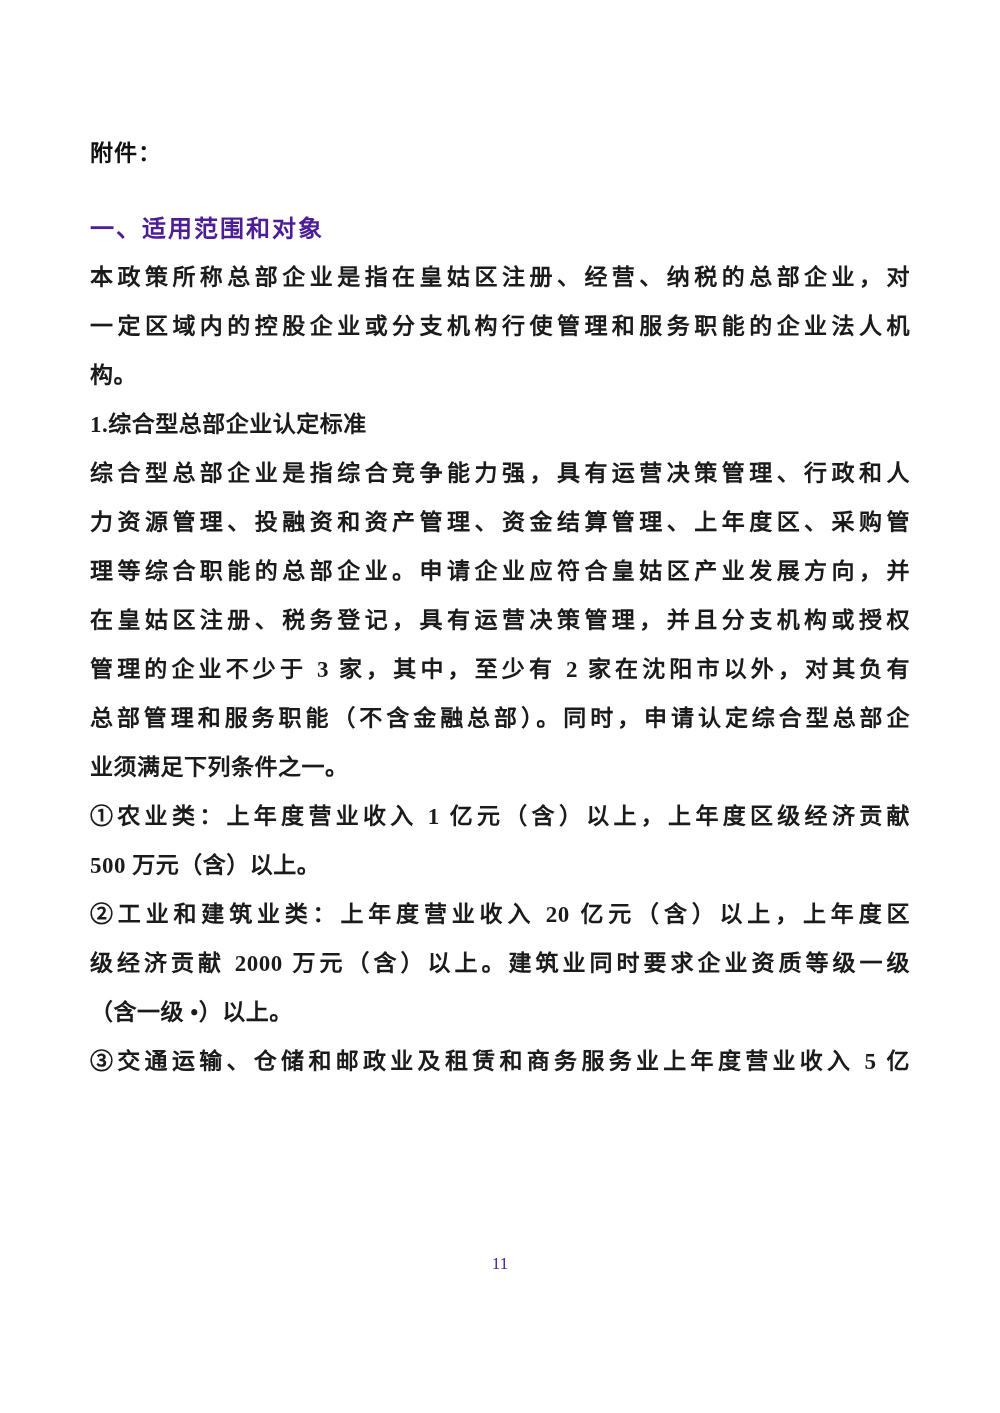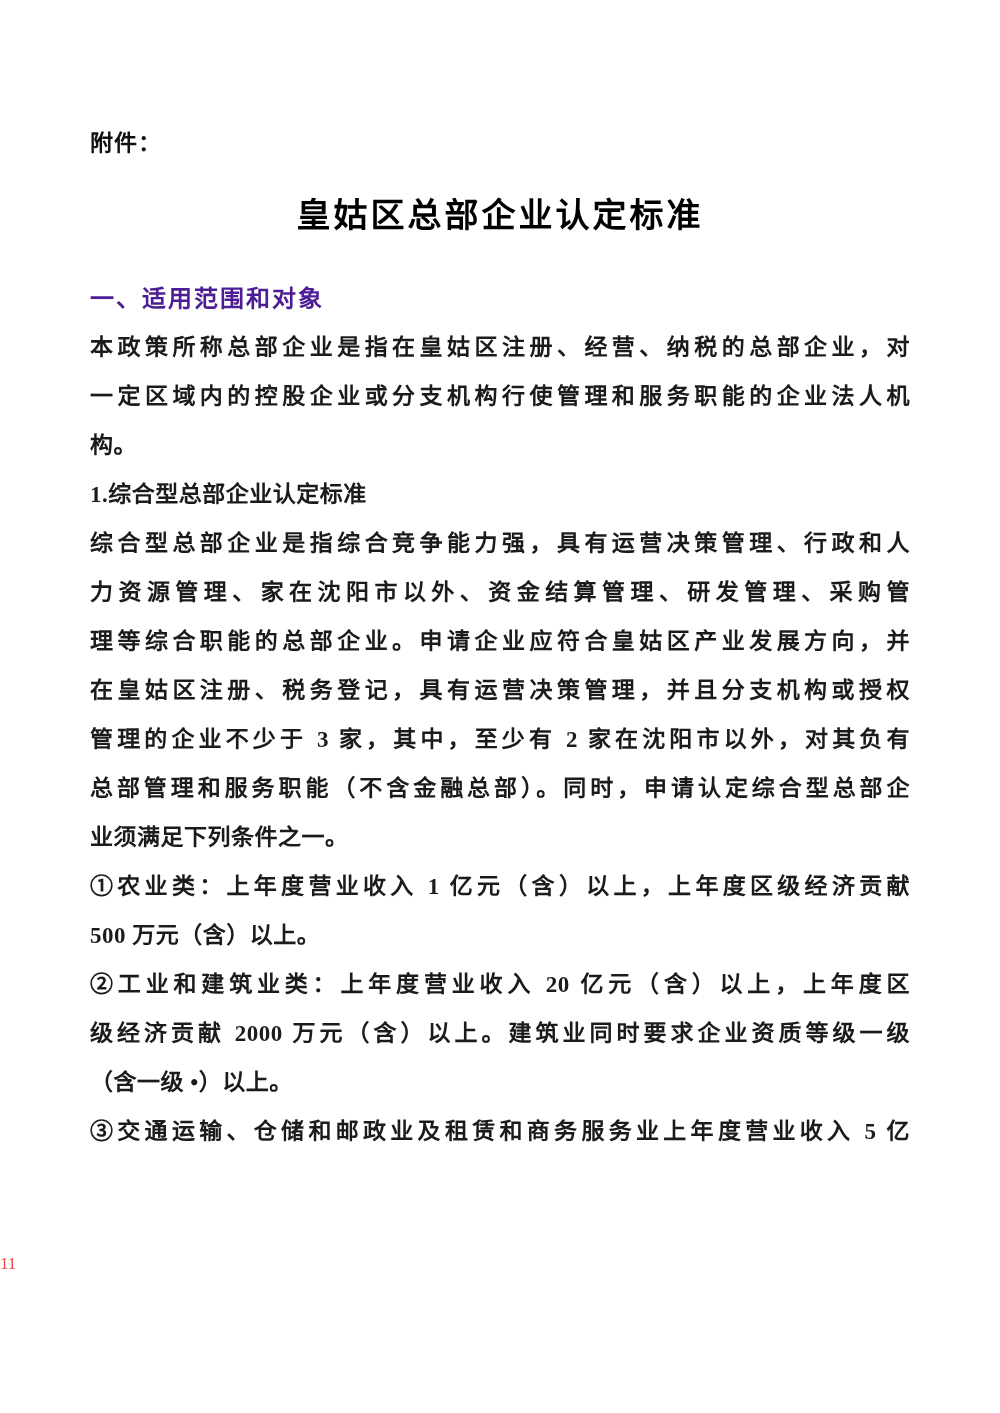--- a/index.html
+++ b/index.html
@@ -8,21 +8,21 @@
     padding: 0;
     background: #ffffff;
   }
   .page {
     position: relative;
     width: 1000px;
     height: 1413px;
     margin: 0 auto;
     background: #ffffff;
     box-sizing: border-box;
-    padding: 2px 90px;
+    padding: 12px 90px;
     overflow: hidden;
     color: #1b1b1b;
     font-family: "Liberation Serif", "DejaVu Serif", serif;
   }
   
   .attachment {
     padding-top: 128px;
     font-size: 23px;
     line-height: 28px;
     font-weight: 600;
@@ -63,49 +63,48 @@
     font-weight: 700;
     font-size: 24px;
     letter-spacing: 2px;
     color: #4c1d95;
   }
   .pageno {
     position: absolute;
     top: 1252px;
     left: 0;
     right: 0;
-    text-align: left;
+    text-align: center;
     font-size: 17px;
     line-height: 24px;
-    color: #ef4444;
+    color: #4c1d95;
     font-family: "Liberation Serif", "DejaVu Serif", serif;
   }
 </style>
 </head>
 <body>
 
 <div class="page">
 
   <div class="attachment">附件：</div>
 
-  <div class="doc-title">皇姑区总部企业认定标准</div>
 
   <div class="doc-body">
 
     <div class="row hei">一、适用范围和对象</div>
 
     <div class="row j">本政策所称总部企业是指在皇姑区注册、经营、纳税的总部企业，对</div>
     <div class="row j">一定区域内的控股企业或分支机构行使管理和服务职能的企业法人机</div>
     <div class="row">构。</div>
 
 
     <div class="row">1.综合型总部企业认定标准</div>
 
     <div class="row j">综合型总部企业是指综合竞争能力强，具有运营决策管理、行政和人</div>
-    <div class="row j">力资源管理、家在沈阳市以外、资金结算管理、研发管理、采购管</div>
+    <div class="row j">力资源管理、投融资和资产管理、资金结算管理、上年度区、采购管</div>
     <div class="row j">理等综合职能的总部企业。申请企业应符合皇姑区产业发展方向，并</div>
     <div class="row j">在皇姑区注册、税务登记，具有运营决策管理，并且分支机构或授权</div>
     <div class="row j">管理的企业不少于 3 家，其中，至少有 2 家在沈阳市以外，对其负有</div>
     <div class="row j">总部管理和服务职能（不含金融总部）。同时，申请认定综合型总部企</div>
     <div class="row">业须满足下列条件之一。</div>
 
 
     <div class="row j">①农业类：上年度营业收入 1 亿元（含）以上，上年度区级经济贡献</div>
     <div class="row">500 万元（含）以上。</div>
 

